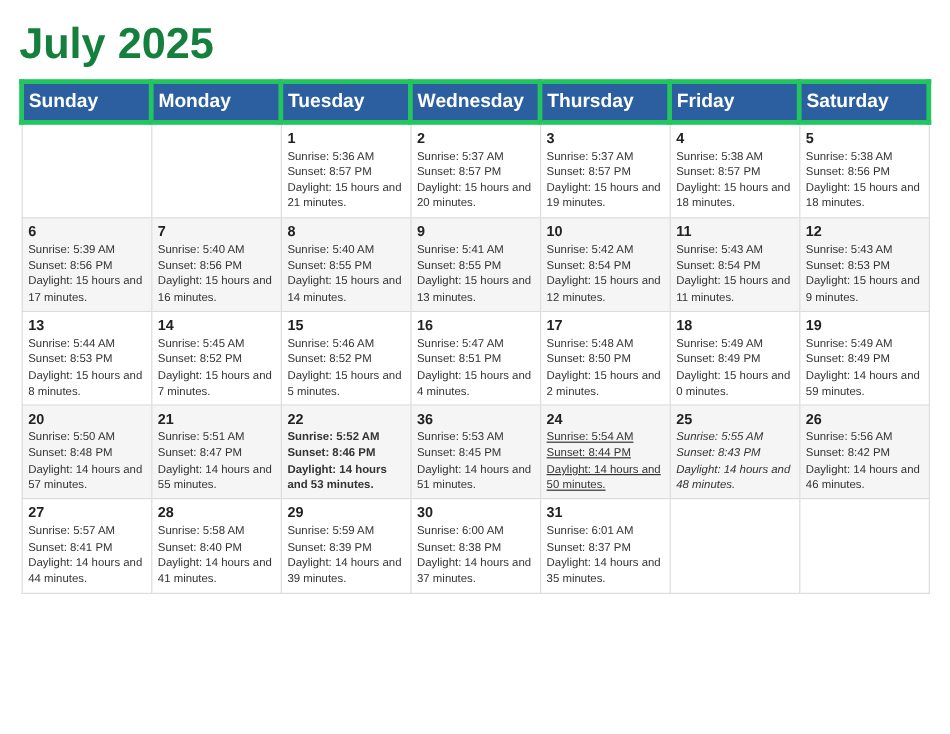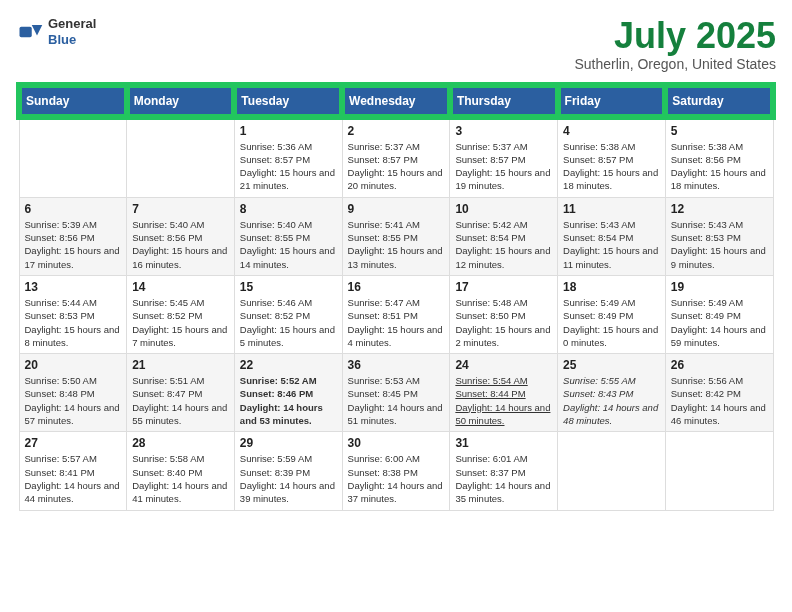--- a/index.html
+++ b/index.html
@@ -48,25 +48,25 @@
       color: #555;
     }
     .calendar {
       width: 100%;
       border-collapse: collapse;
       border: 1px solid #ccc;
     }
     .calendar th {
       background-color: #2b5fa0;
       color: #fff;
-      font-size: 12px;
+      font-size: 16px;
       font-weight: bold;
       padding: 6px 4px;
       text-align: left;
-      border: 6px solid #22c55e;
+      border: 4px solid #22c55e;
     }
     .calendar td {
       vertical-align: top;
       padding: 4px 5px;
       border: 1px solid #ddd;
       font-size: 10px;
       color: #333;
       background: #fff;
       min-height: 80px;
       width: 108px;
@@ -86,34 +86,22 @@
       color: #333;
     }
     .empty-cell {
       background: #fff !important;
     }
   </style>
 </head>
 <body>
 
 <div class="header">
-  <div class="logo">
-    <svg class="logo-icon" viewBox="0 0 32 32">
-      <rect x="0" y="0" width="32" height="32" fill="white"></rect>
-      <polygon points="18,8 30,8 24,20" fill="#2b5fa0"></polygon>
-      <rect x="4" y="10" width="14" height="12" fill="#2b5fa0" rx="2"></rect>
-    </svg>
-    <div class="logo-text">
-      <span>General</span>
-      <span>Blue</span>
-    </div>
-  </div>
   <div class="title-area">
     <div class="main-title">July 2025</div>
-    <div class="subtitle">Sutherlin, Oregon, United States</div>
   </div>
 </div>
 
 <table class="calendar">
   <thead>
     <tr>
     <th>Sunday</th>
         <th>Monday</th>
         <th>Tuesday</th>
         <th>Wednesday</th>

